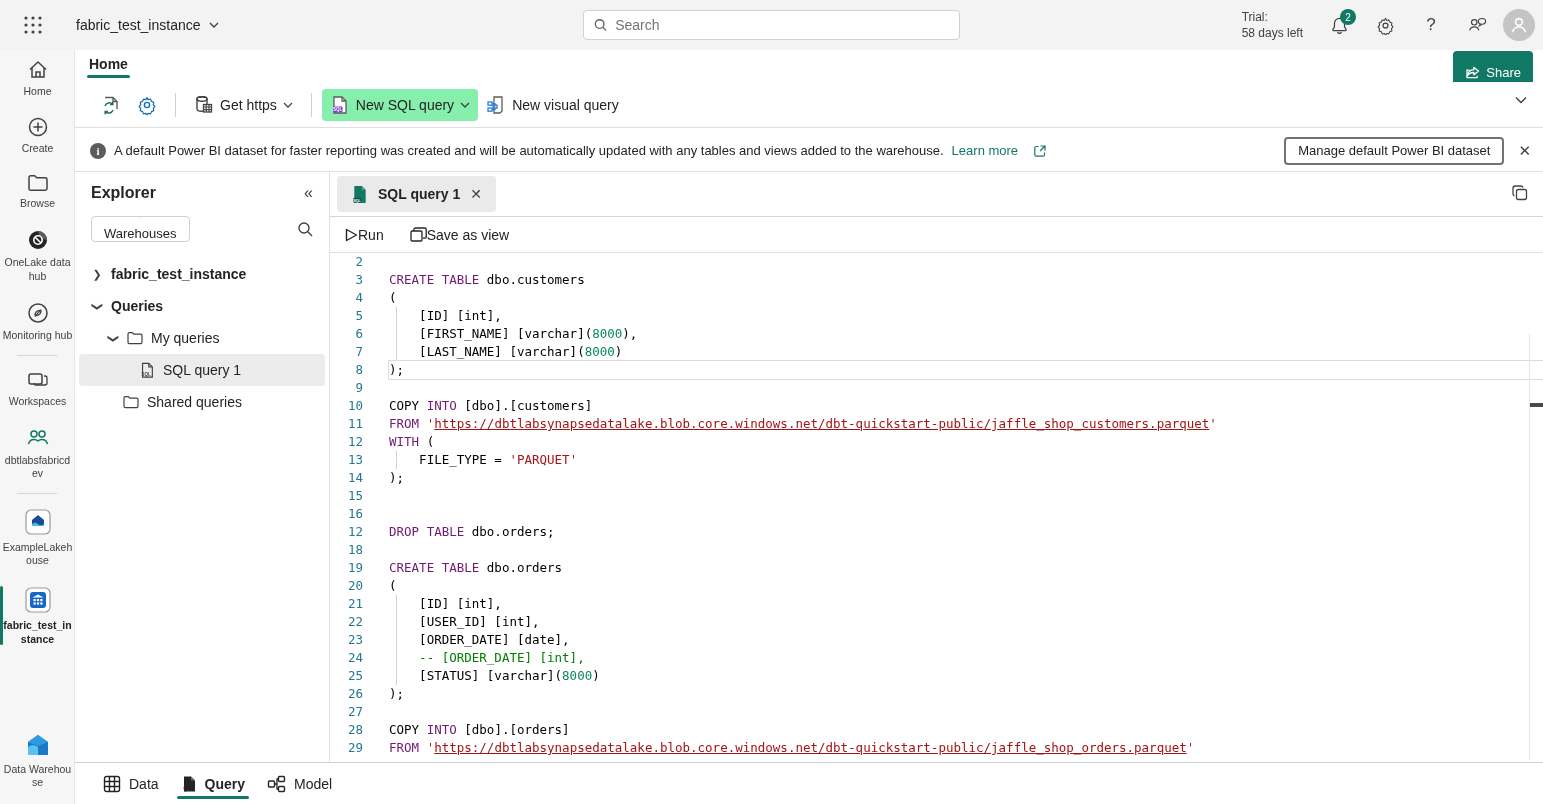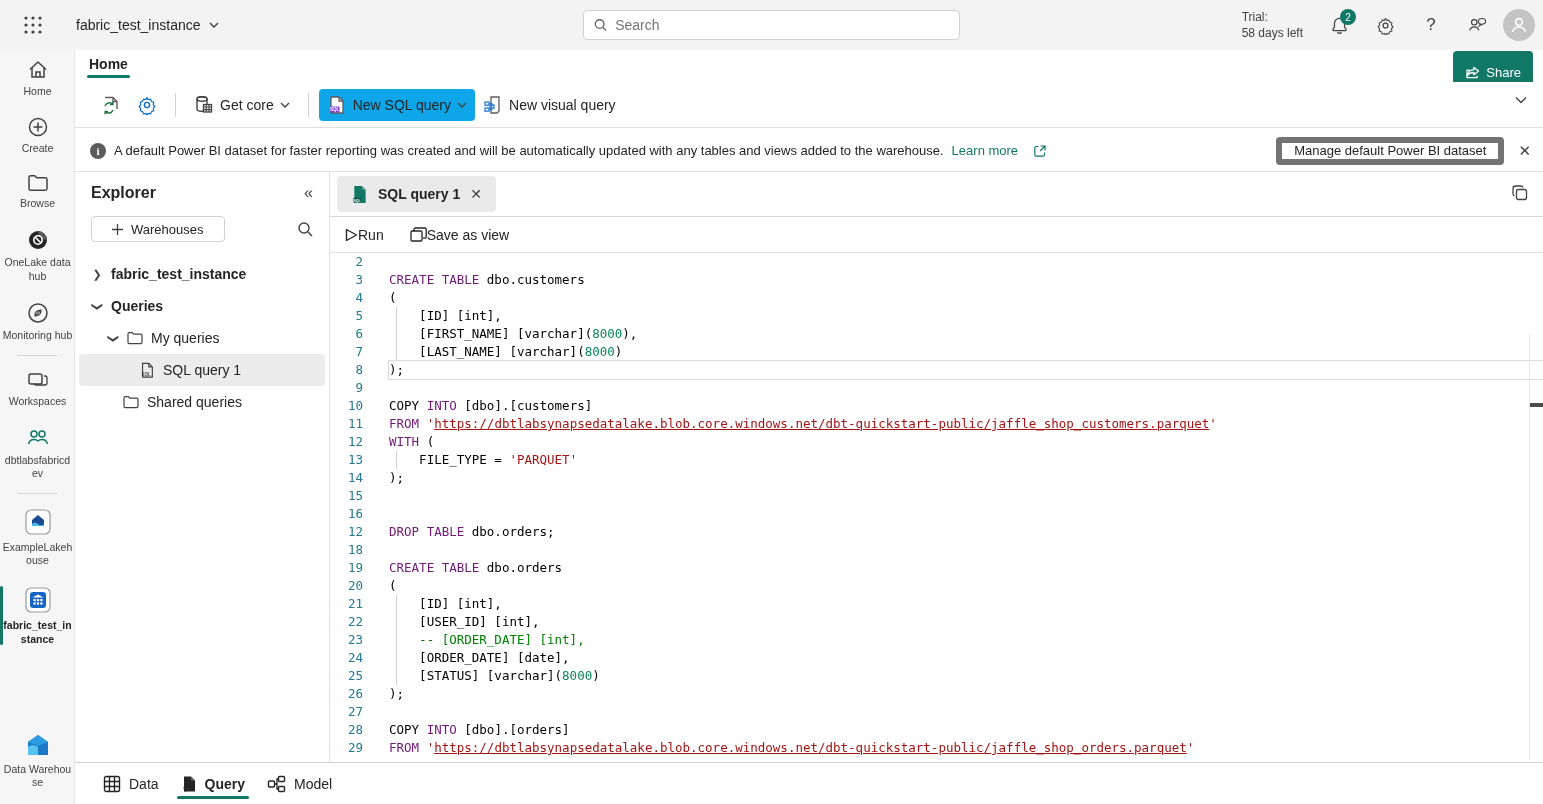--- a/index.html
+++ b/index.html
@@ -29,39 +29,39 @@
 
   
   #homerow { position:absolute; left:75px; top:50px; width:1468px; height:32px; background:#fff; }
   .home-tab { position:absolute; left:8px; top:2px; padding:4px 6px; font-size:14px; font-weight:bold; color:#242424; cursor:pointer; }
   .home-tab::after { content:""; position:absolute; left:4px; right:4px; bottom:-2px; height:3px; background:#117865; border-radius:2px; }
   .share-btn { position:absolute; right:10px; top:1px; height:43px; background:#117865; color:#fff; border:none; border-radius:4px; font-size:13px; display:flex; align-items:center; gap:6px; padding:0 12px; cursor:pointer; font-family:"Liberation Sans", sans-serif; }
 
   
   #ribbon { position:absolute; left:75px; top:82px; width:1468px; height:46px; background:#fff; border-bottom:1px solid #e0e0e0; display:flex; align-items:center; padding-left:18px; }
   .rb-btn { display:flex; align-items:center; gap:6px; padding:6px 8px; border-radius:4px; cursor:pointer; font-size:14px; color:#242424; }
-  .rb-btn.sel { background:#0ea5e9; }
+  .rb-btn.sel { background:#86efac; }
   .rb-sep { width:1px; height:24px; background:#d1d1d1; margin:0 10px; }
   .rb-caret { position:absolute; right:16px; top:14px; cursor:pointer; color:#424242; }
 
   
   #banner { position:absolute; left:75px; top:130px; width:1468px; height:42px; background:#fff; border-bottom:1px solid #e0e0e0; display:flex; align-items:center; padding-left:15px; gap:8px; font-size:13px; color:#242424; }
   .info-circle { width:16px; height:16px; border-radius:50%; background:#5c5c5c; color:#fff; font-size:11px; font-weight:bold; display:flex; align-items:center; justify-content:center; font-family:"Liberation Serif", serif; flex:0 0 auto; }
   .learn-more { color:#117865; text-decoration:none; display:inline-flex; align-items:center; gap:16px; cursor:pointer; }
   .banner-right { position:absolute; right:12px; display:flex; align-items:center; gap:14px; }
-  .manage-btn { height:28px; border:6px solid #737373; border-radius:4px; background:#fff; font-size:13px; color:#242424; padding:0 12px; cursor:pointer; font-family:"Liberation Sans", sans-serif; }
+  .manage-btn { height:28px; border:2px solid #737373; border-radius:4px; background:#fff; font-size:13px; color:#242424; padding:0 12px; cursor:pointer; font-family:"Liberation Sans", sans-serif; }
   .x-btn { font-size:15px; color:#424242; cursor:pointer; background:none; border:none; font-family:"Liberation Sans", sans-serif; }
 
   
   #explorer { position:absolute; left:75px; top:172px; width:255px; height:590px; background:#fff; border-right:1px solid #e0e0e0; }
   .exp-head { display:flex; align-items:flex-end; justify-content:space-between; padding:12px 16px 8px 16px; }
   .exp-title { font-size:16px; font-weight:bold; color:#242424; }
   .collapse { font-size:16px; color:#424242; cursor:pointer; }
   .exp-actions { display:flex; align-items:center; justify-content:space-between; padding:6px 16px 10px 16px; }
-  .wh-btn { display:flex; align-items:center; gap:8px; border:1px solid #d1d1d1; border-radius:4px; background:#fff; height:26px; padding:0 20px; font-size:13px; color:#242424; cursor:pointer; font-family:"Liberation Sans", sans-serif; }
+  .wh-btn { display:flex; align-items:center; gap:8px; border:1px solid #d1d1d1; border-radius:4px; background:#fff; height:26px; padding:0 12px; font-size:13px; color:#242424; cursor:pointer; font-family:"Liberation Sans", sans-serif;flex-direction:column; }
   .tree { margin-top:6px; }
   .tree-row { display:flex; align-items:center; height:32px; font-size:14px; color:#242424; cursor:pointer; gap:8px; }
   .tree-row .chev { width:12px; font-size:11px; color:#424242; text-align:center; }
   .tree-row.selected { background:#ececec; border-radius:4px; margin:0 4px; }
 
   
   #editor { position:absolute; left:330px; top:172px; width:1213px; height:590px; background:#fff; }
   .tabbar { height:45px; border-bottom:1px solid #d6d6d6; display:flex; align-items:center; padding-left:7px; position:relative; }
   .qtab { display:flex; align-items:center; gap:10px; background:#eaeaea; border-radius:4px; height:36px; padding:0 14px; font-size:14px; font-weight:bold; color:#242424; cursor:pointer; }
   .qtab .close { font-weight:normal; font-size:14px; color:#424242; cursor:pointer; }
@@ -283,21 +283,21 @@
   </div>
   <div class="rb-sep"></div>
   <div class="rb-btn">
     <svg width="20" height="20" viewBox="0 0 20 20">
         <path d="M3 4c0-1.3 2.2-2.2 5-2.2S13 2.7 13 4v5" fill="none" stroke="#424242" stroke-width="1.4"></path>
         <path d="M3 4v10c0 1.3 2.2 2.2 5 2.2h1" fill="none" stroke="#424242" stroke-width="1.4"></path>
         <ellipse cx="8" cy="4" rx="5" ry="2.2" fill="none" stroke="#424242" stroke-width="1.4"></ellipse>
         <rect x="9.5" y="9.5" width="8" height="7.5" fill="#fff" stroke="#424242" stroke-width="1.3"></rect>
         <path d="M9.5 12h8M9.5 14.6h8M12.2 9.5v7.5M15 9.5v7.5" stroke="#424242" stroke-width="1.1"></path>
       </svg>
-    <span>Get core</span>
+    <span>Get https</span>
     <svg width="10" height="6" viewBox="0 0 10 6">
         <path d="M1 1l4 4 4-4" fill="none" stroke="#424242" stroke-width="1.3"></path>
       </svg>
   </div>
   <div class="rb-sep"></div>
   <div class="rb-btn sel">
     <svg width="20" height="20" viewBox="0 0 20 20">
         <path d="M4 2h8l4 4v12H4z" fill="#fff" stroke="#5c5c5c" stroke-width="1.3"></path>
         <path d="M12 2v4h4" fill="none" stroke="#5c5c5c" stroke-width="1.3"></path>
         <rect x="3" y="11.5" width="9.5" height="6" rx="1" fill="#7a3ccc"></rect>
@@ -471,22 +471,22 @@
         <div class="cl ig"><span class="tk-pl">    FILE_TYPE = </span><span class="tk-str">'PARQUET'</span></div>
         <div class="cl"><span class="tk-pl">);</span></div>
         <div class="cl">&nbsp;</div>
         <div class="cl">&nbsp;</div>
         <div class="cl"><span class="tk-kw">DROP TABLE</span><span class="tk-pl"> dbo.orders;</span></div>
         <div class="cl">&nbsp;</div>
         <div class="cl"><span class="tk-kw">CREATE TABLE</span><span class="tk-pl"> dbo.orders</span></div>
         <div class="cl"><span class="tk-pl">(</span></div>
         <div class="cl ig"><span class="tk-pl">    [ID] [int],</span></div>
         <div class="cl ig"><span class="tk-pl">    [USER_ID] [int],</span></div>
+        <div class="cl ig"><span class="tk-pl">    [ORDER_DATE] [date],</span></div>
         <div class="cl ig"><span class="tk-com">    -- [ORDER_DATE] [int],</span></div>
-        <div class="cl ig"><span class="tk-pl">    [ORDER_DATE] [date],</span></div>
         <div class="cl ig"><span class="tk-pl">    [STATUS] [varchar](</span><span class="tk-num">8000</span><span class="tk-pl">)</span></div>
         <div class="cl"><span class="tk-pl">);</span></div>
         <div class="cl">&nbsp;</div>
         <div class="cl"><span class="tk-pl">COPY </span><span class="tk-kw">INTO</span><span class="tk-pl"> [dbo].[orders]</span></div>
         <div class="cl"><span class="tk-kw">FROM</span><span class="tk-pl"> </span><span class="tk-str">'</span><span class="tk-url">https://dbtlabsynapsedatalake.blob.core.windows.net/dbt-quickstart-public/jaffle_shop_orders.parquet</span><span class="tk-str">'</span></div>
       </div>
     <div class="ed-right-line"></div>
     <div class="scroll-marker"></div>
   </div>
 </div>

